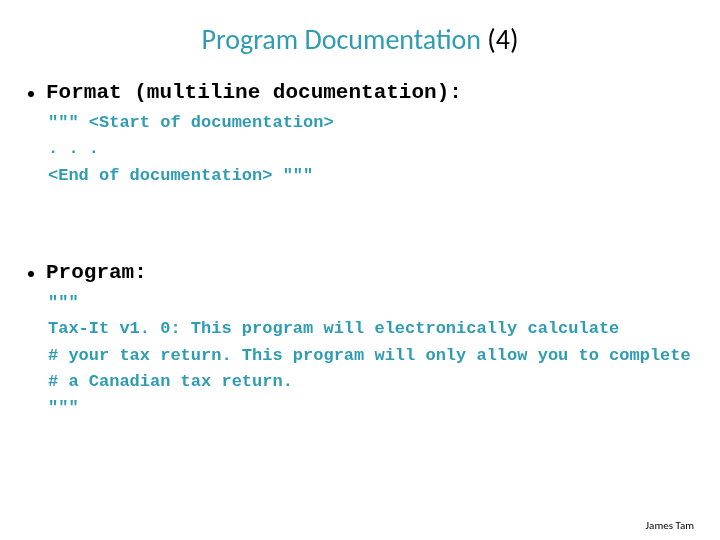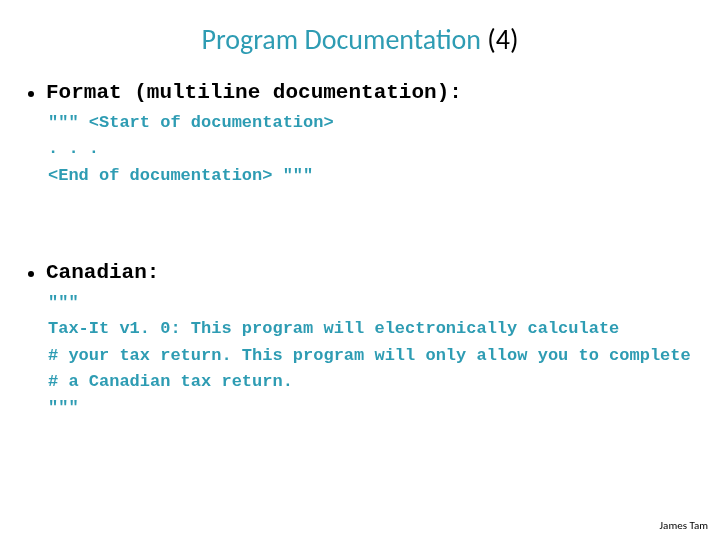--- a/index.html
+++ b/index.html
@@ -60,21 +60,21 @@
     white-space: pre;
     line-height: 1.55;
     margin-left: 20px;
     margin-top: 6px;
   }
   .gap {
     height: 72px;
   }
   .footer {
     position: absolute;
-    right: 12px;
+    right: 26px;
     bottom: 8px;
     font-size: 11px;
     color: #000;
   }
 </style>
 </head>
 <body>
 
 <div class="slide">
 
@@ -89,21 +89,21 @@
       <span class="label">Format (multiline documentation):</span>
     </div>
     <div class="code">""" &lt;Start of documentation&gt;
 . . .
 &lt;End of documentation&gt; """</div>
 
     <div class="gap"></div>
 
     <div class="bullet">
       <span class="dot"></span>
-      <span class="label">Canadian:</span>
+      <span class="label">Program:</span>
     </div>
     <div class="code">"""
 Tax-It v1. 0: This program will electronically calculate
 # your tax return. This program will only allow you to complete
 # a Canadian tax return.
 """</div>
 
   </div>
 
   <div class="footer">James Tam</div>

